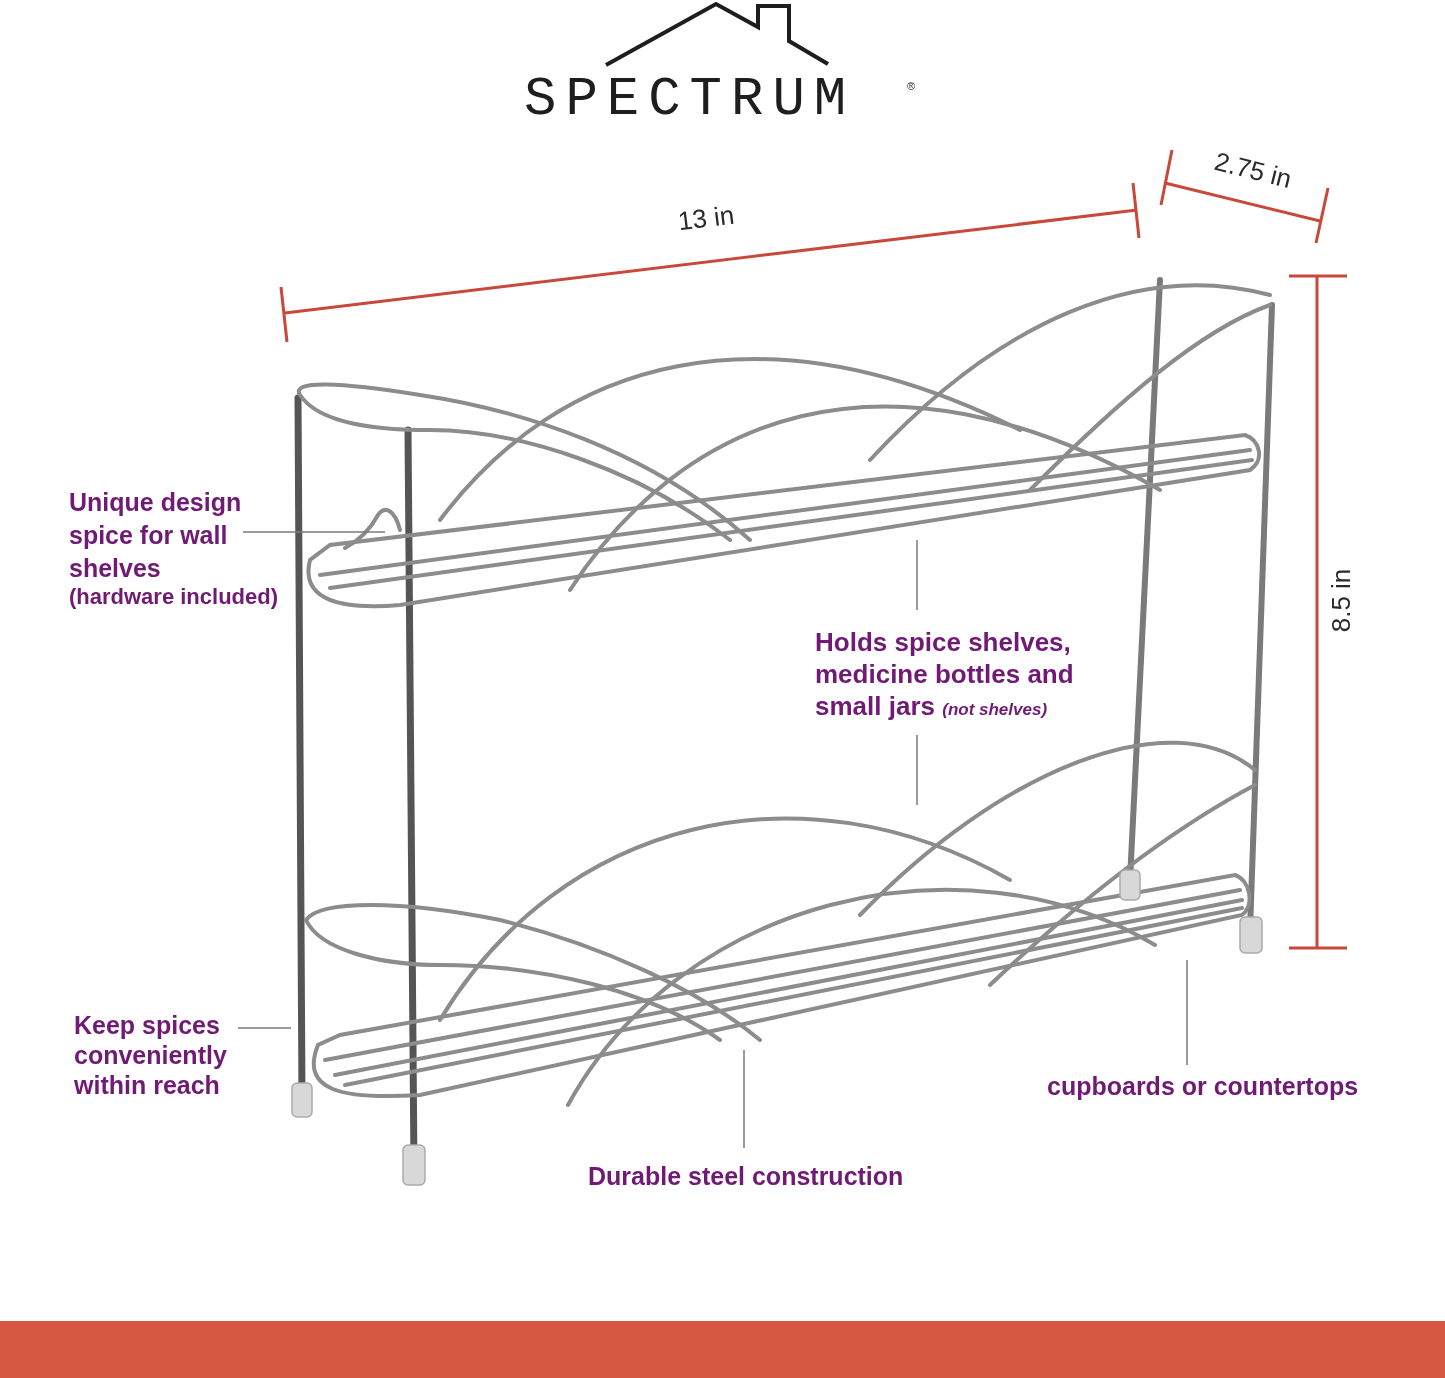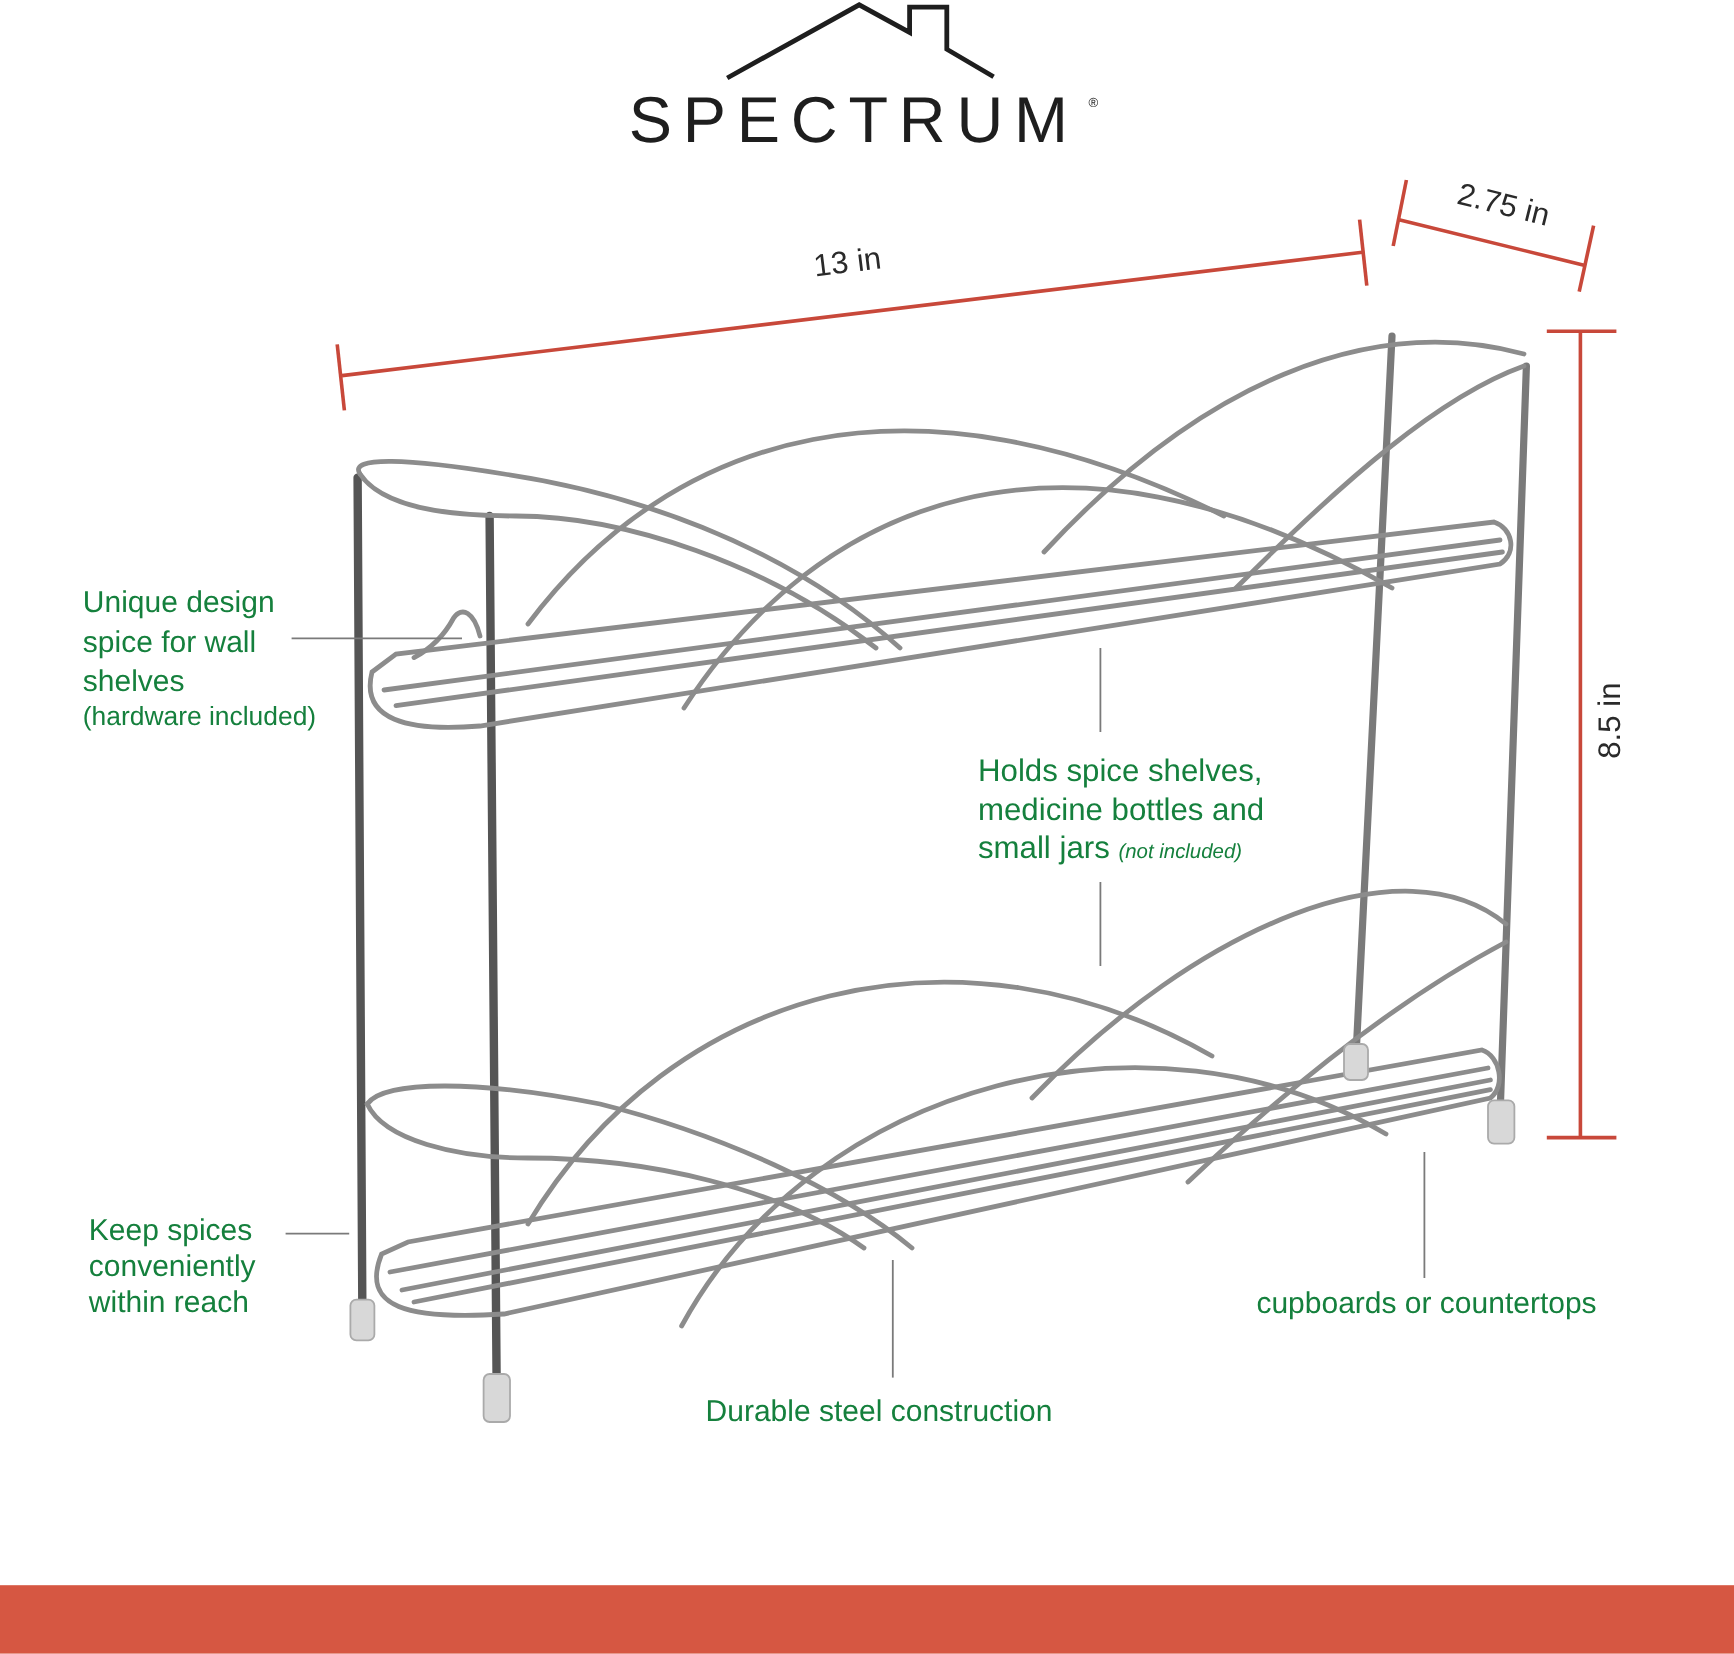--- a/index.html
+++ b/index.html
@@ -1,23 +1,23 @@
 <!DOCTYPE html>
 <html><head>
 <meta charset="utf-8">
 <style>
   html, body { margin:0; padding:0; background:#ffffff; }
   body { width:1445px; height:1378px; position:relative; overflow:hidden;
          font-family:"Liberation Sans", "DejaVu Sans", sans-serif; color:#2c2c2c; }
   .abs { position:absolute; }
   .brand { left:0; top:0; width:1445px; height:140px; }
   .brand-text { position:absolute; left:524px; top:70px; font-size:54px; letter-spacing:9px;
-                font-weight:400; color:#1e1e1e; line-height:60px; font-family:Liberation Sans, sans-serif; }
+                font-weight:400; color:#1e1e1e; line-height:60px; font-family:Liberation Mono, monospace; }
   .reg { position:absolute; left:907px; top:80px; font-size:11px; color:#1e1e1e; }
-  .callout { font-weight:400; color:#15803d; font-size:25px; line-height:33px; }
+  .callout { font-weight:700; color:#701a75; font-size:25px; line-height:33px; }
   .callout .sub { font-size:22px; line-height:24px; display:block; }
   .callout .it { font-style:italic; font-size:17px; }
   .dim-label { font-size:26px; color:#2a2a2a; white-space:nowrap; }
   svg { position:absolute; left:0; top:0; }
   .footer-bar { left:0; top:1321px; width:1445px; height:57px; }
 </style>
 </head>
 <body>
 
 <div class="abs brand">
@@ -124,21 +124,21 @@
   <div>Unique design</div>
   <div>spice for wall</div>
   <div>shelves</div>
   <span class="sub">(hardware included)</span>
 </div>
 
 <div class="abs callout" style="left:815px; top:626px; font-size:26px; line-height:32px;">
   <div>Holds spice shelves,</div>
   <div>medicine bottles and</div>
   <div><span>small jars</span>
-       <span class="it">(not included)</span></div>
+       <span class="it">(not shelves)</span></div>
 </div>
 
 <div class="abs callout" style="left:74px; top:1010px; line-height:30px;">
   <div>Keep spices</div>
   <div>conveniently</div>
   <div>within reach</div>
 </div>
 
 <div class="abs callout" style="left:588px; top:1160px;">Durable steel construction</div>
 

